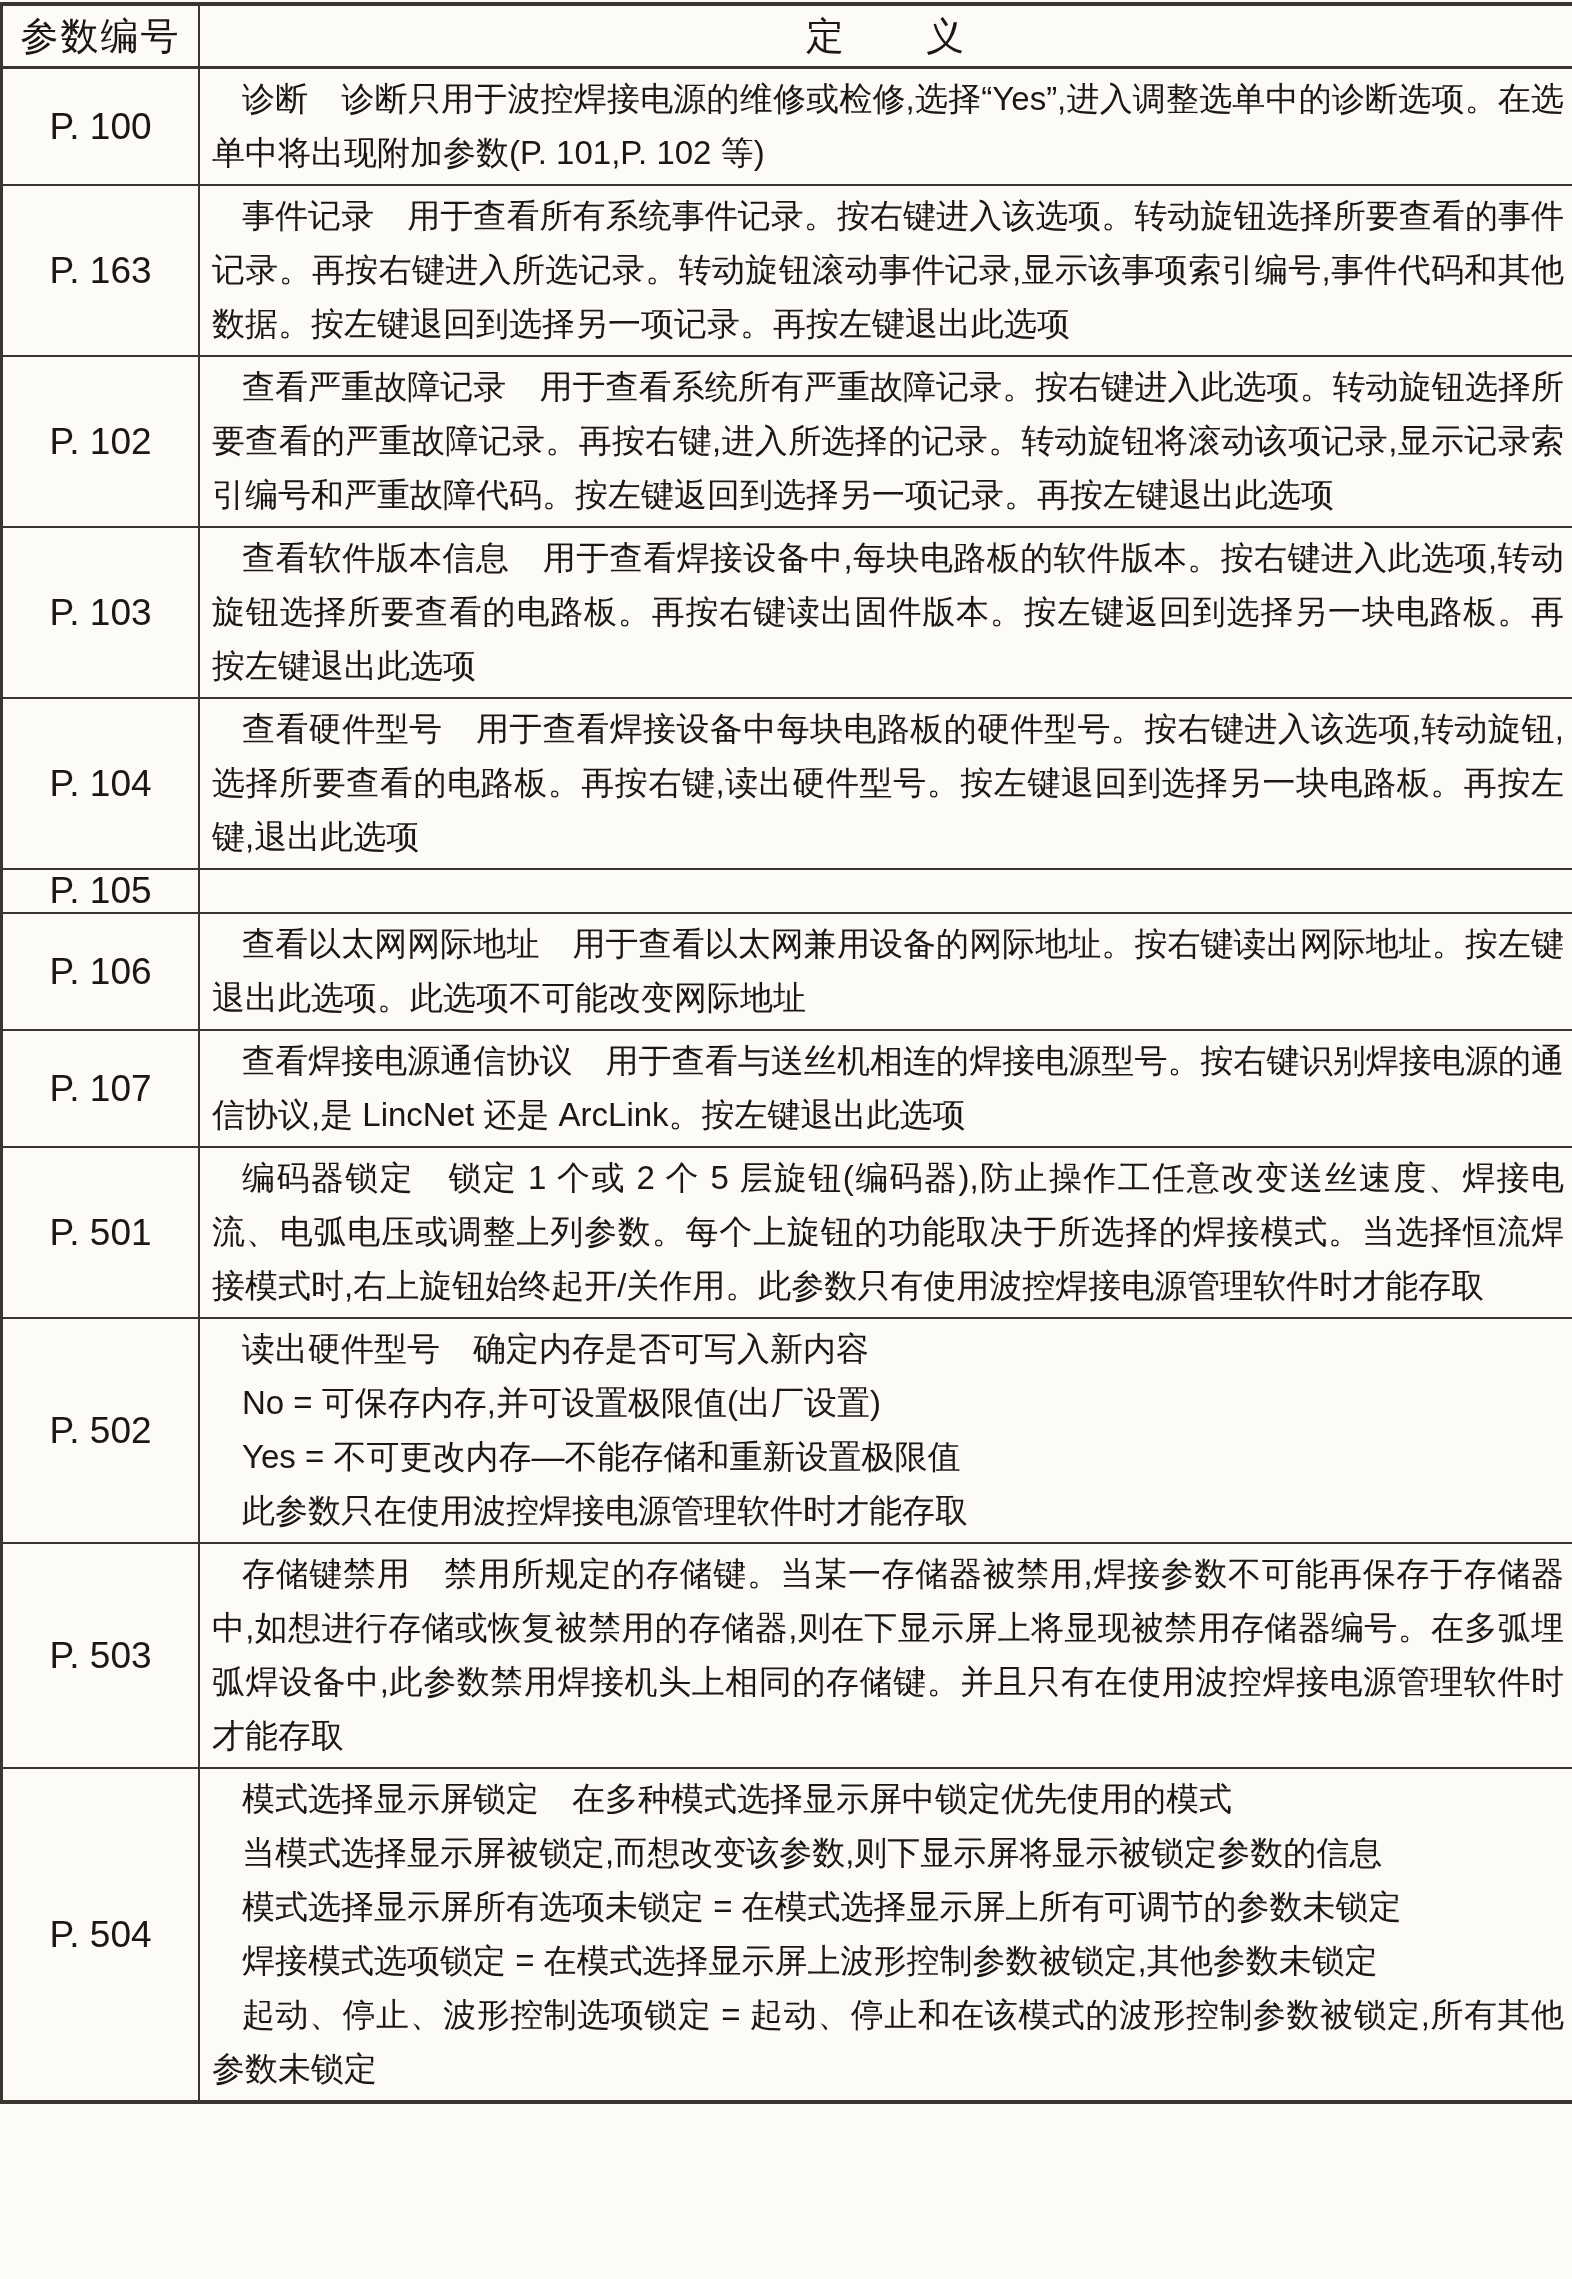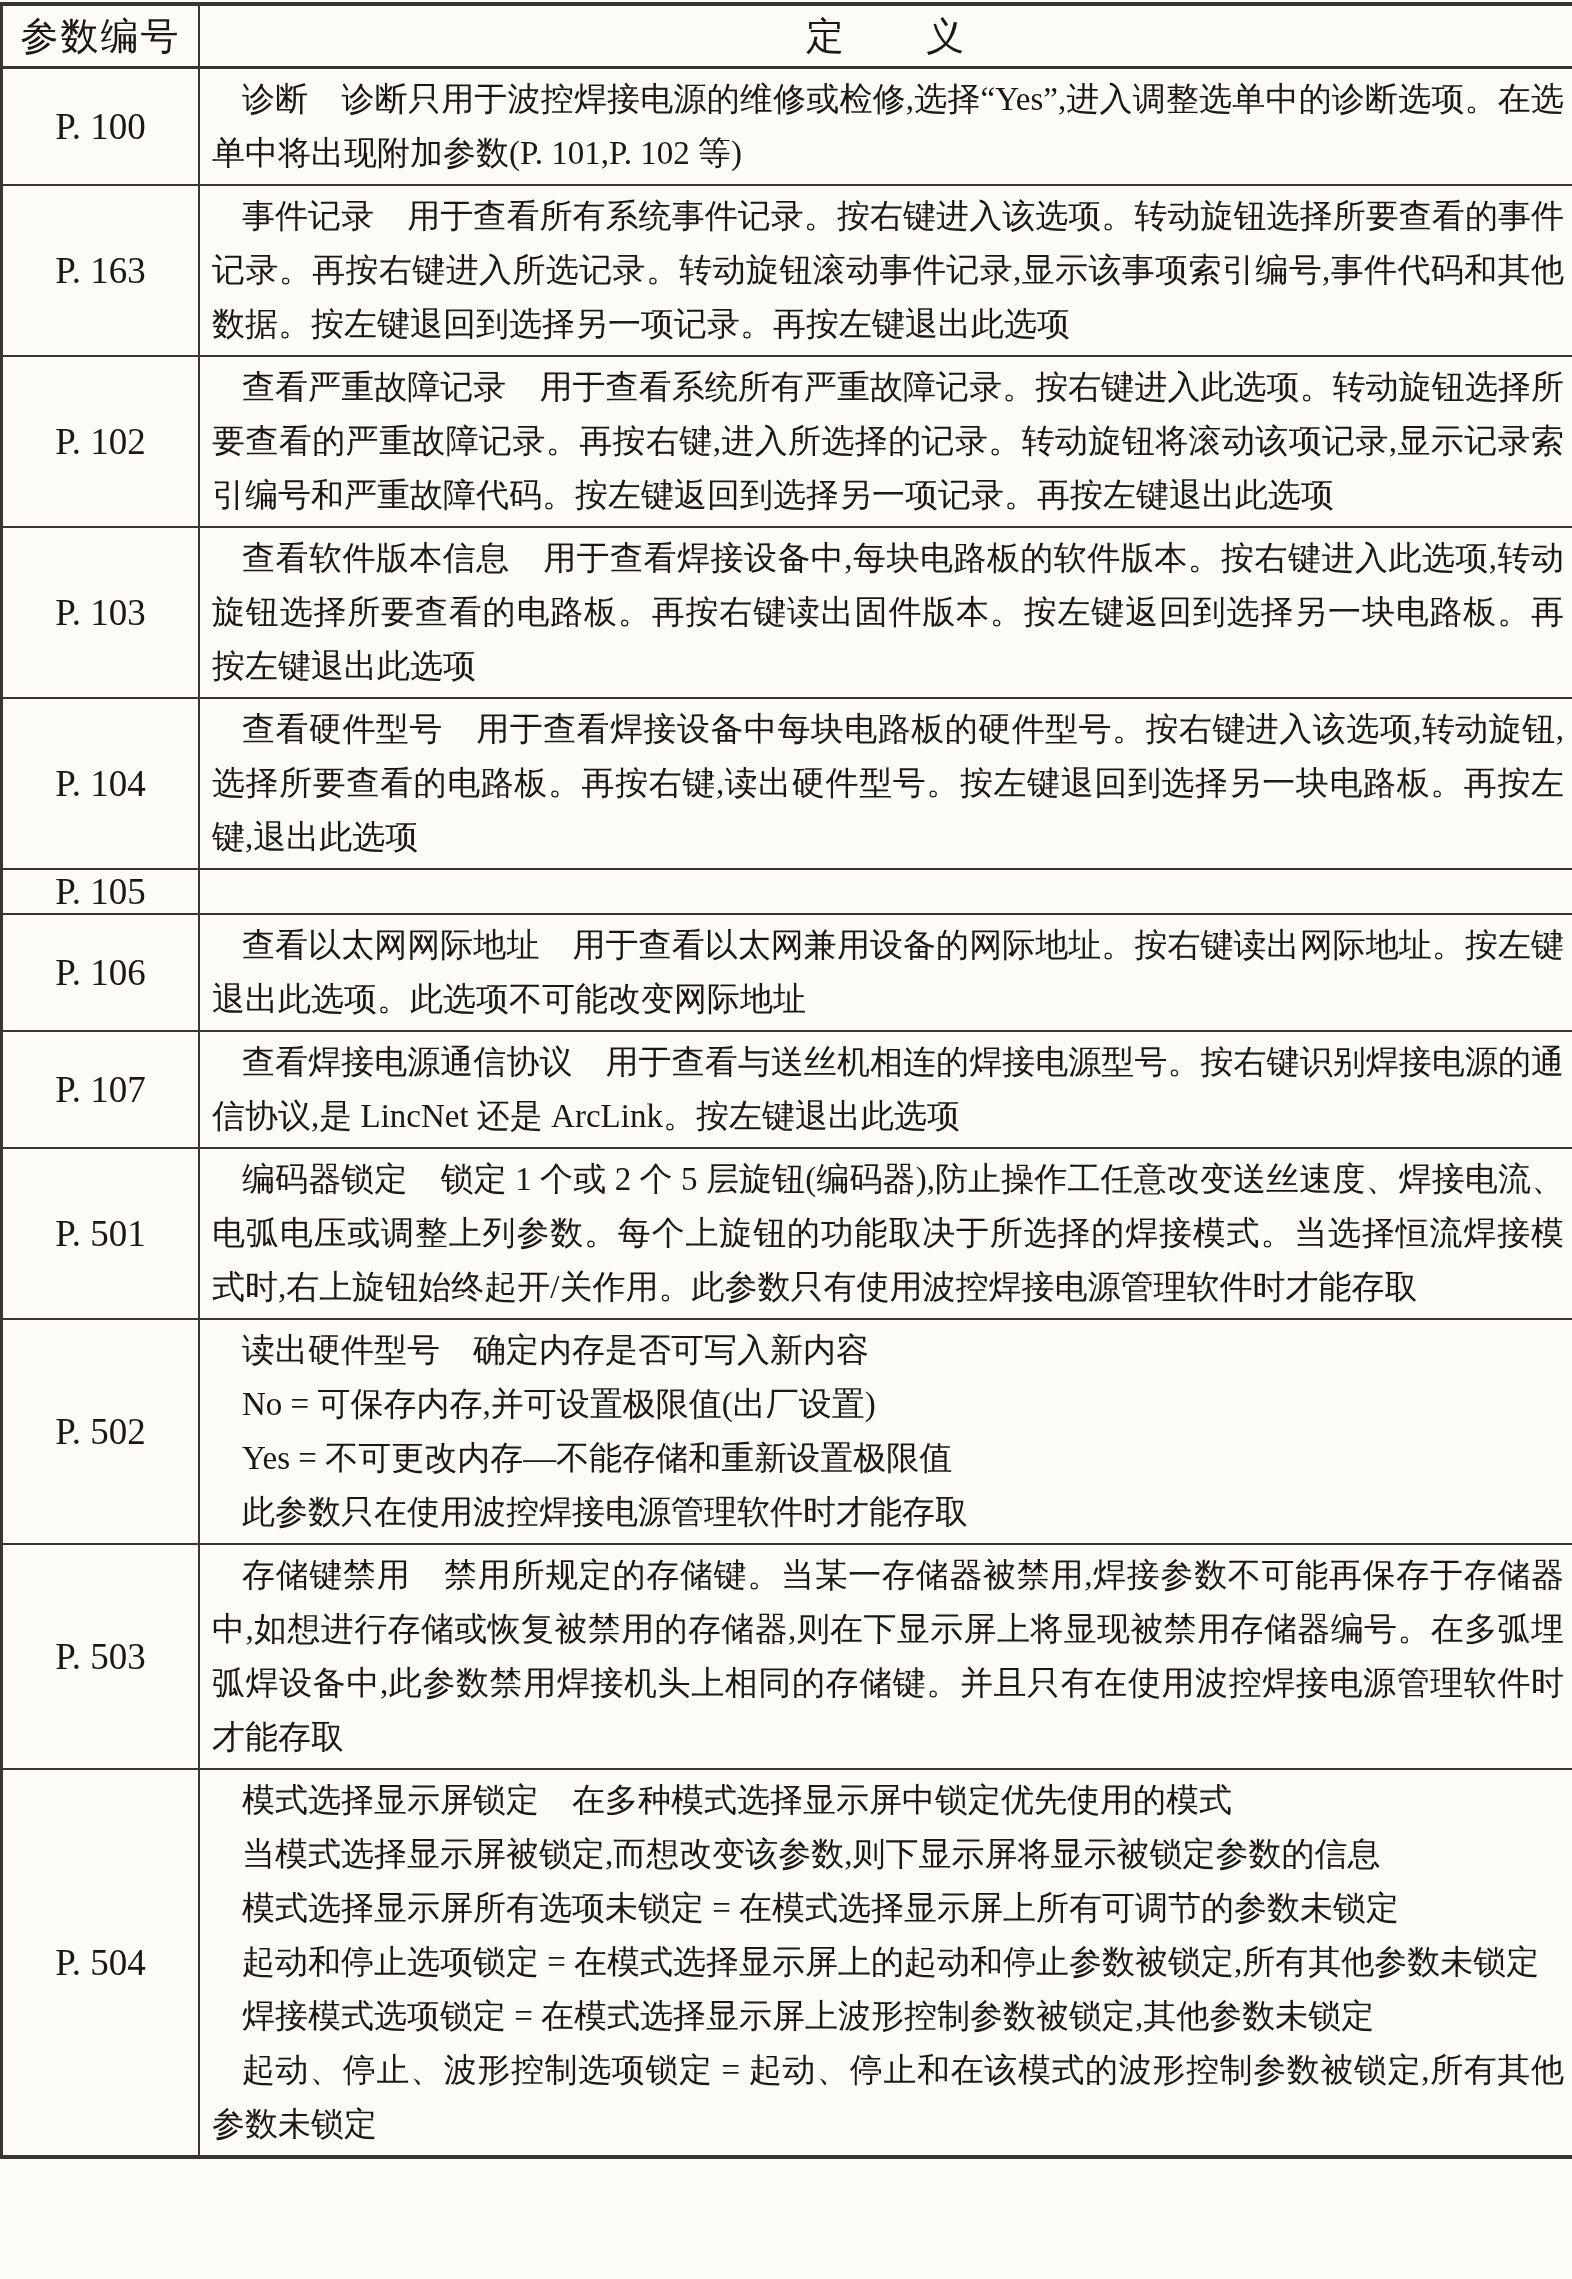--- a/index.html
+++ b/index.html
@@ -6,21 +6,21 @@
     --ink:#1a1715;
     --border:#3a362f;
     --bg:#fcfbf8;
   }
   html,body{margin:0;padding:0;}
   body{background:#ffffff;}
   .page{
     width:1572px;
     height:2279px;
     background:var(--bg);
-    font-family:Liberation Serif, serif;
+    font-family:Liberation Sans, sans-serif;
     color:var(--ink);
     overflow:hidden;
     box-sizing:border-box;
   }
   .doc-table{
     box-sizing:border-box;
     width:1572px;
     margin-top:2px;
     border-top:4px solid var(--border);
     border-left:3px solid var(--border);
@@ -163,20 +163,19 @@
             <p class="para">存储键禁用　禁用所规定的存储键。当某一存储器被禁用,焊接参数不可能再保存于存储器中,如想进行存储或恢复被禁用的存储器,则在下显示屏上将显现被禁用存储器编号。在多弧埋弧焊设备中,此参数禁用焊接机头上相同的存储键。并且只有在使用波控焊接电源管理软件时才能存取</p>
           </div>
   </div>
 
   <div class="row body-row">
     <div class="col-param param-cell">P. 504</div>
     <div class="col-def def-cell">
             <p class="para">模式选择显示屏锁定　在多种模式选择显示屏中锁定优先使用的模式</p>
             <p class="para">当模式选择显示屏被锁定,而想改变该参数,则下显示屏将显示被锁定参数的信息</p>
             <p class="para">模式选择显示屏所有选项未锁定 = 在模式选择显示屏上所有可调节的参数未锁定</p>
-            <p class="para">起动和停止选项锁定 = 在模式选择显示屏上的起动和停止参数被锁定,所有其他参数未锁定</p>
             <p class="para">焊接模式选项锁定 = 在模式选择显示屏上波形控制参数被锁定,其他参数未锁定</p>
             <p class="para">起动、停止、波形控制选项锁定 = 起动、停止和在该模式的波形控制参数被锁定,所有其他参数未锁定</p>
           </div>
   </div>
 </div>
   </div>
 </div>
 
 </body></html>

